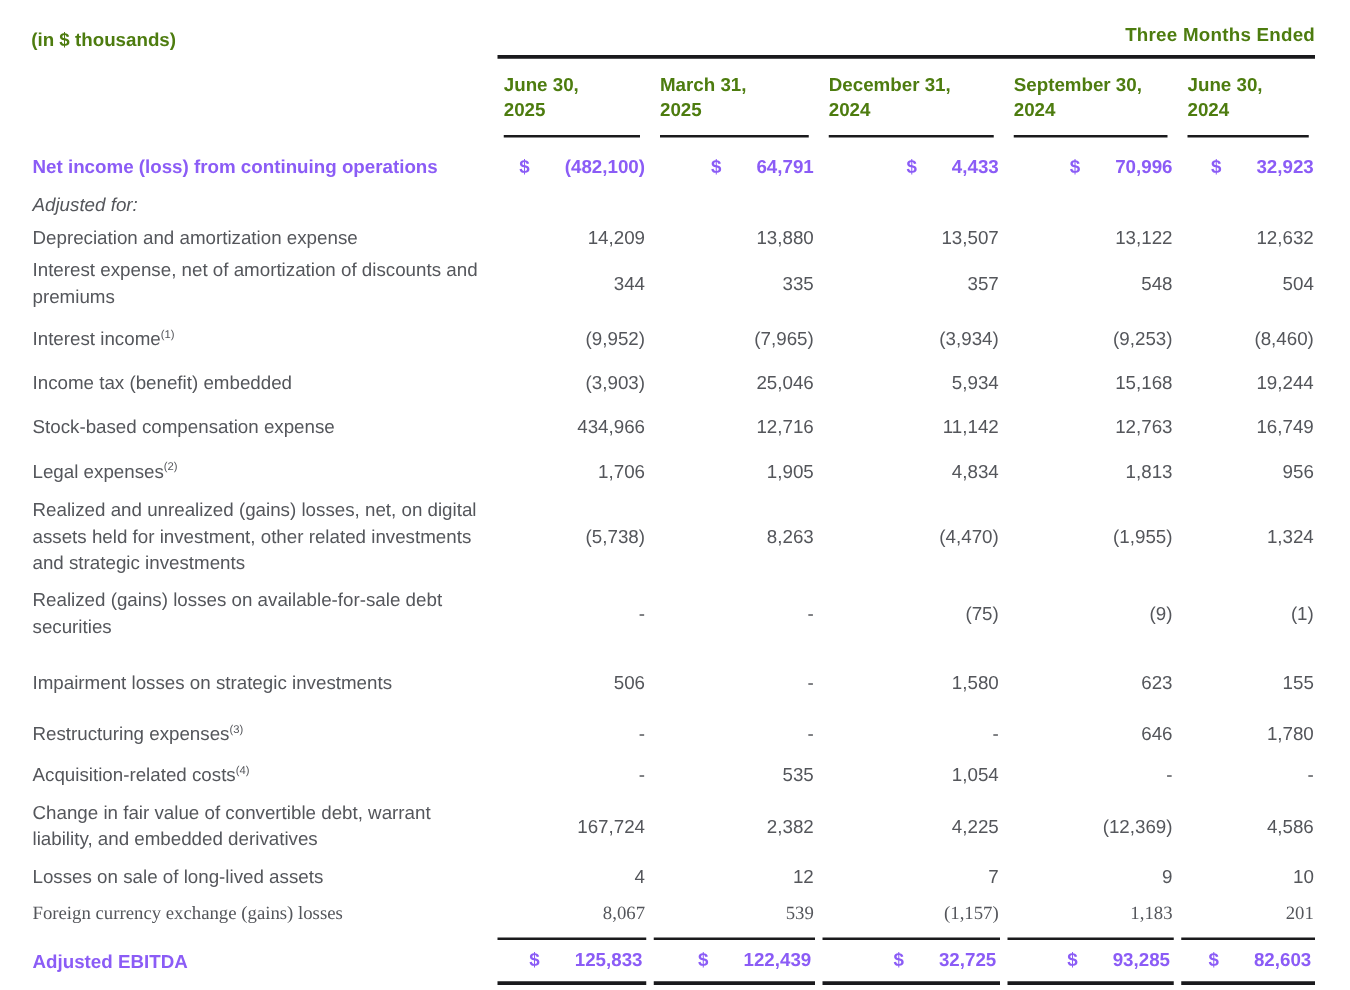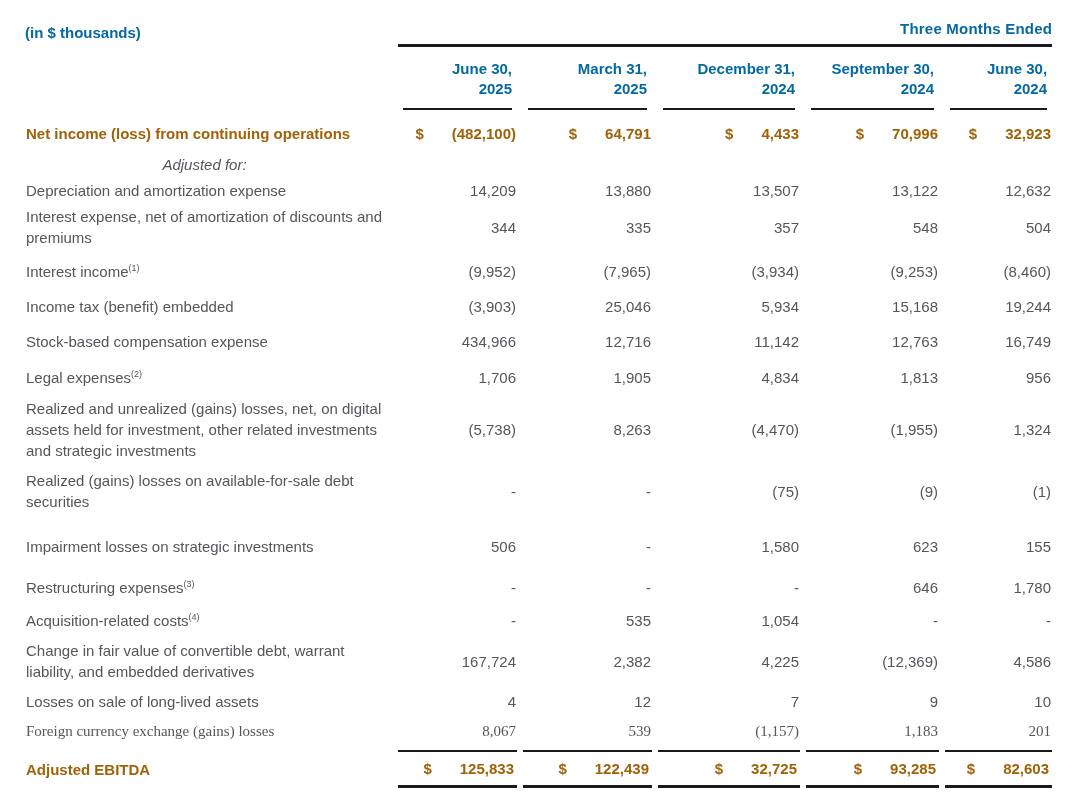--- a/index.html
+++ b/index.html
@@ -17,70 +17,70 @@
     font-size: 15px;
     color: #54565b;
   }
   col.c-label { width: 370px; }
   col.c1 { width: 125px; }
   col.c2 { width: 135px; }
   col.c3 { width: 148px; }
   col.c4 { width: 139px; }
   col.c5 { width: 113px; }
 
-  th { font-weight: 700; color: #0369a1; padding: 0; }
+  th { font-weight: 700; color: #4d7c0f; padding: 0; }
   .units {
     vertical-align: top; text-align: left;
     padding-top: 9px; white-space: nowrap; font-size: 15px;
   }
   .title-cell { vertical-align: top; }
   .title-box {
     text-align: right;
     padding: 5px 0 7px 0;
     margin: 0 3px;
     border-bottom: 3px solid #1a1a1c;
     font-size: 15px;
     letter-spacing: 0.2px;
   }
   .date-th { vertical-align: bottom; padding-top: 12px; }
   .date-box {
     margin: 0 8px;
     padding-bottom: 9px;
     border-bottom: 2.5px solid #1a1a1c;
-    text-align: right;
+    text-align: left;
     line-height: 20px;
     font-size: 15px;
   }
 
   td { vertical-align: middle; }
   td.label { padding-right: 12px; line-height: 21px; }
   td.num  { text-align: right; }
   .money {
     display: flex;
     justify-content: flex-end;
     align-items: baseline;
     padding-right: 3px;
     line-height: 21px;
   }
   .cur { margin-right: 28px; }
   sup { font-size: 9px; vertical-align: super; line-height: 0; }
 
-  tr.bold td, tr.total td { font-weight: 700; color: #a16207; }
+  tr.bold td, tr.total td { font-weight: 700; color: #8b5cf6; }
   tr.italic td.label { font-style: italic; }
 
   tr.total .money.total-box {
     margin: 0 2px;
     border-top: 2px solid #1a1a1c;
     border-bottom: 3px solid #1a1a1c;
     padding: 6px 3px 6px 3px;
   }
 
   
   .r1 td  { padding-top: 13px; padding-bottom: 7px; }
-  .r2 td  { padding-top: 3px;  padding-bottom: 3px; text-align: center; }
+  .r2 td  { padding-top: 3px;  padding-bottom: 3px; }
   .r3 td  { padding-top: 2px;  padding-bottom: 2px; }
   .r4 td  { padding-top: 3px;  padding-bottom: 6px; }
   .r5 td  { padding-top: 7px;  padding-bottom: 7px; }
   .r6 td  { padding-top: 7px;  padding-bottom: 7px; }
   .r7 td  { padding-top: 7px;  padding-bottom: 7px; }
   .r8 td  { padding-top: 8px;  padding-bottom: 7px; }
   .r9 td  { padding-top: 3px;  padding-bottom: 3px; margin-left: 44px; }
   .r10 td { padding-top: 6px;  padding-bottom: 14px; }
   .r11 td { padding-top: 10px; padding-bottom: 10px; }
   .r12 td { padding-top: 10px; padding-bottom: 6px; }

